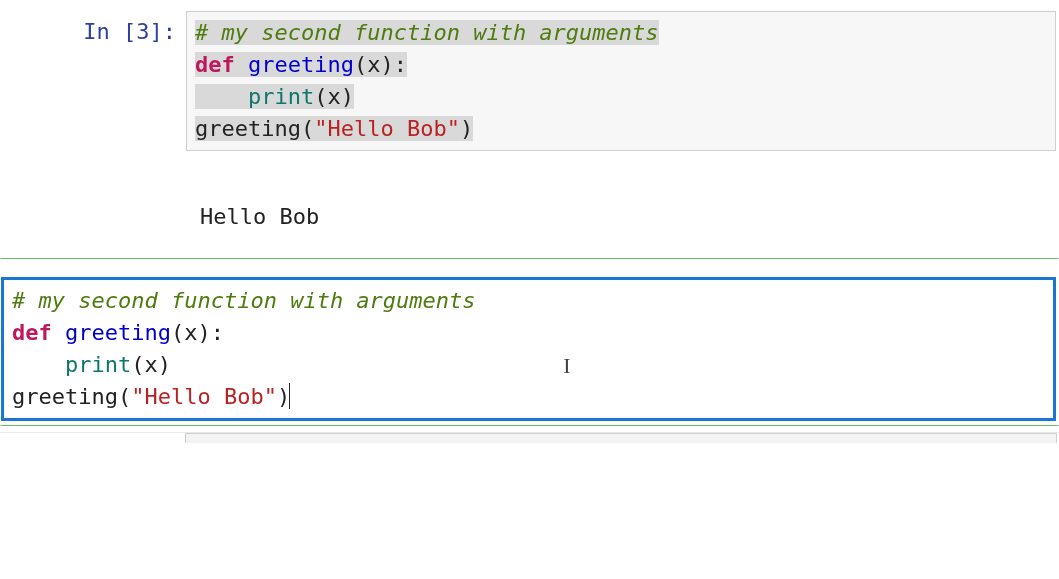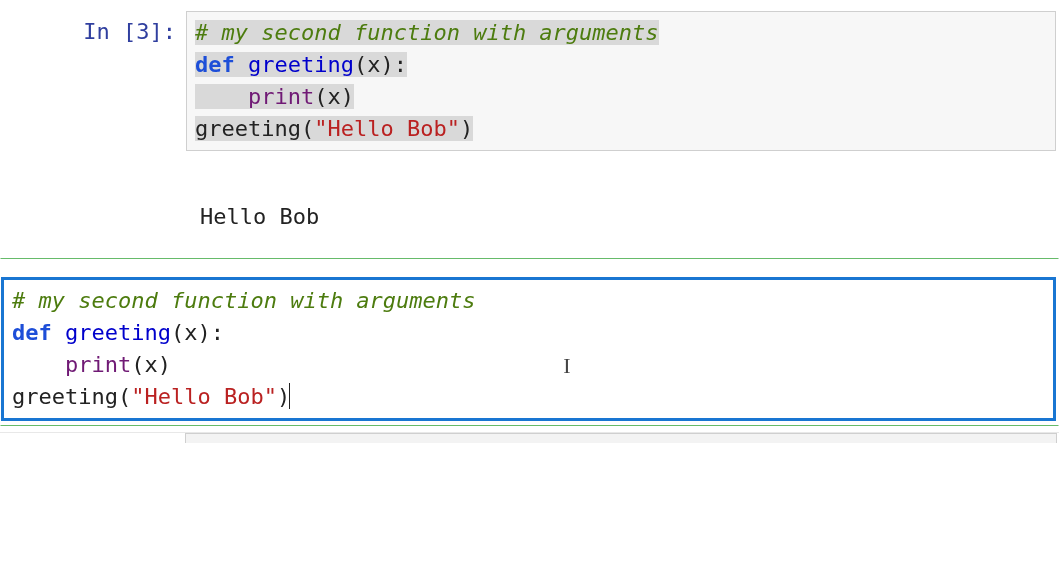--- a/index.html
+++ b/index.html
@@ -69,23 +69,23 @@
       white-space: pre;
       overflow: visible;
     }
     .selection-bg {
       background: #d9d9d9;
     }
     .code-line {
       display: block;
     }
     .tok-comment { color: #4d7c0f; font-style: italic; }
-    .tok-keyword { color: #1d4ed8; font-weight: bold; }
+    .tok-keyword { color: #be185d; font-weight: bold; }
     .tok-deffunc { color: #0000cc; }
-    .tok-builtin { color: #701a75; }
+    .tok-builtin { color: #0f766e; }
     .tok-punct   { color: #222222; }
     .tok-string  { color: #ba2121; }
     .tok-name    { color: #222222; }
     .output-block {
       display: flex;
       padding: 4px 0 6px 0;
       margin-left: 8px;
     }
     .output-text {
       font-family: "DejaVu Sans Mono", Consolas, monospace;

